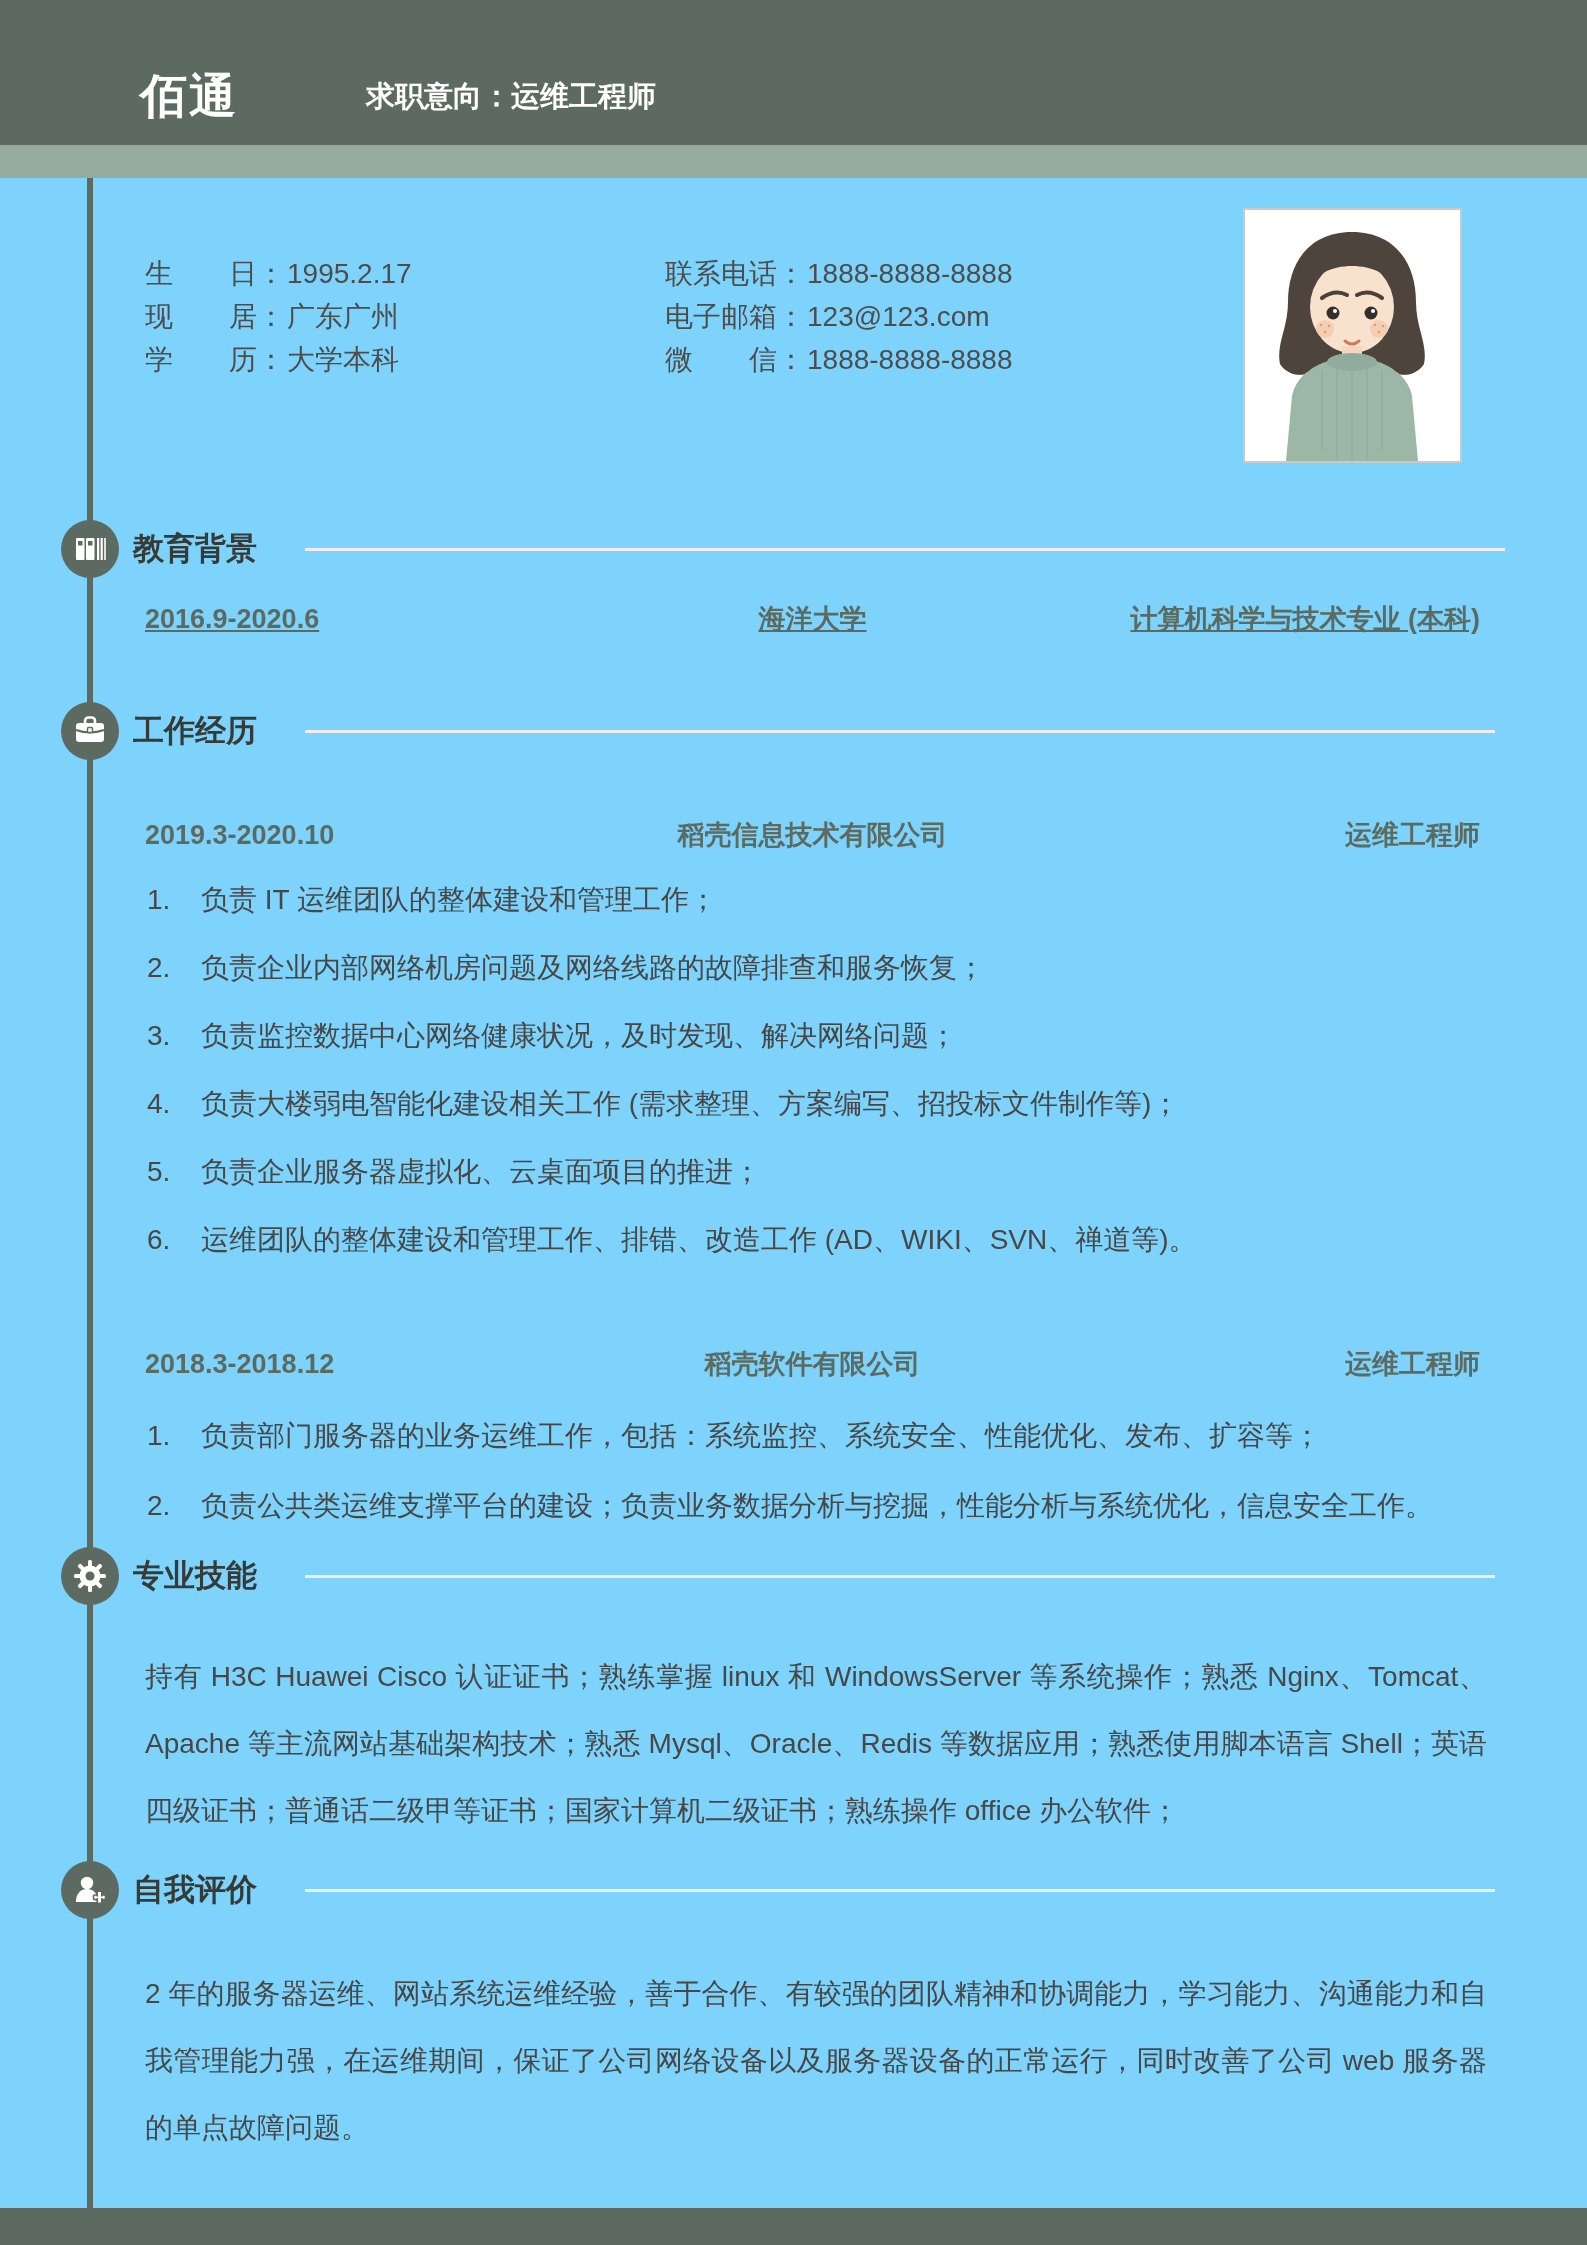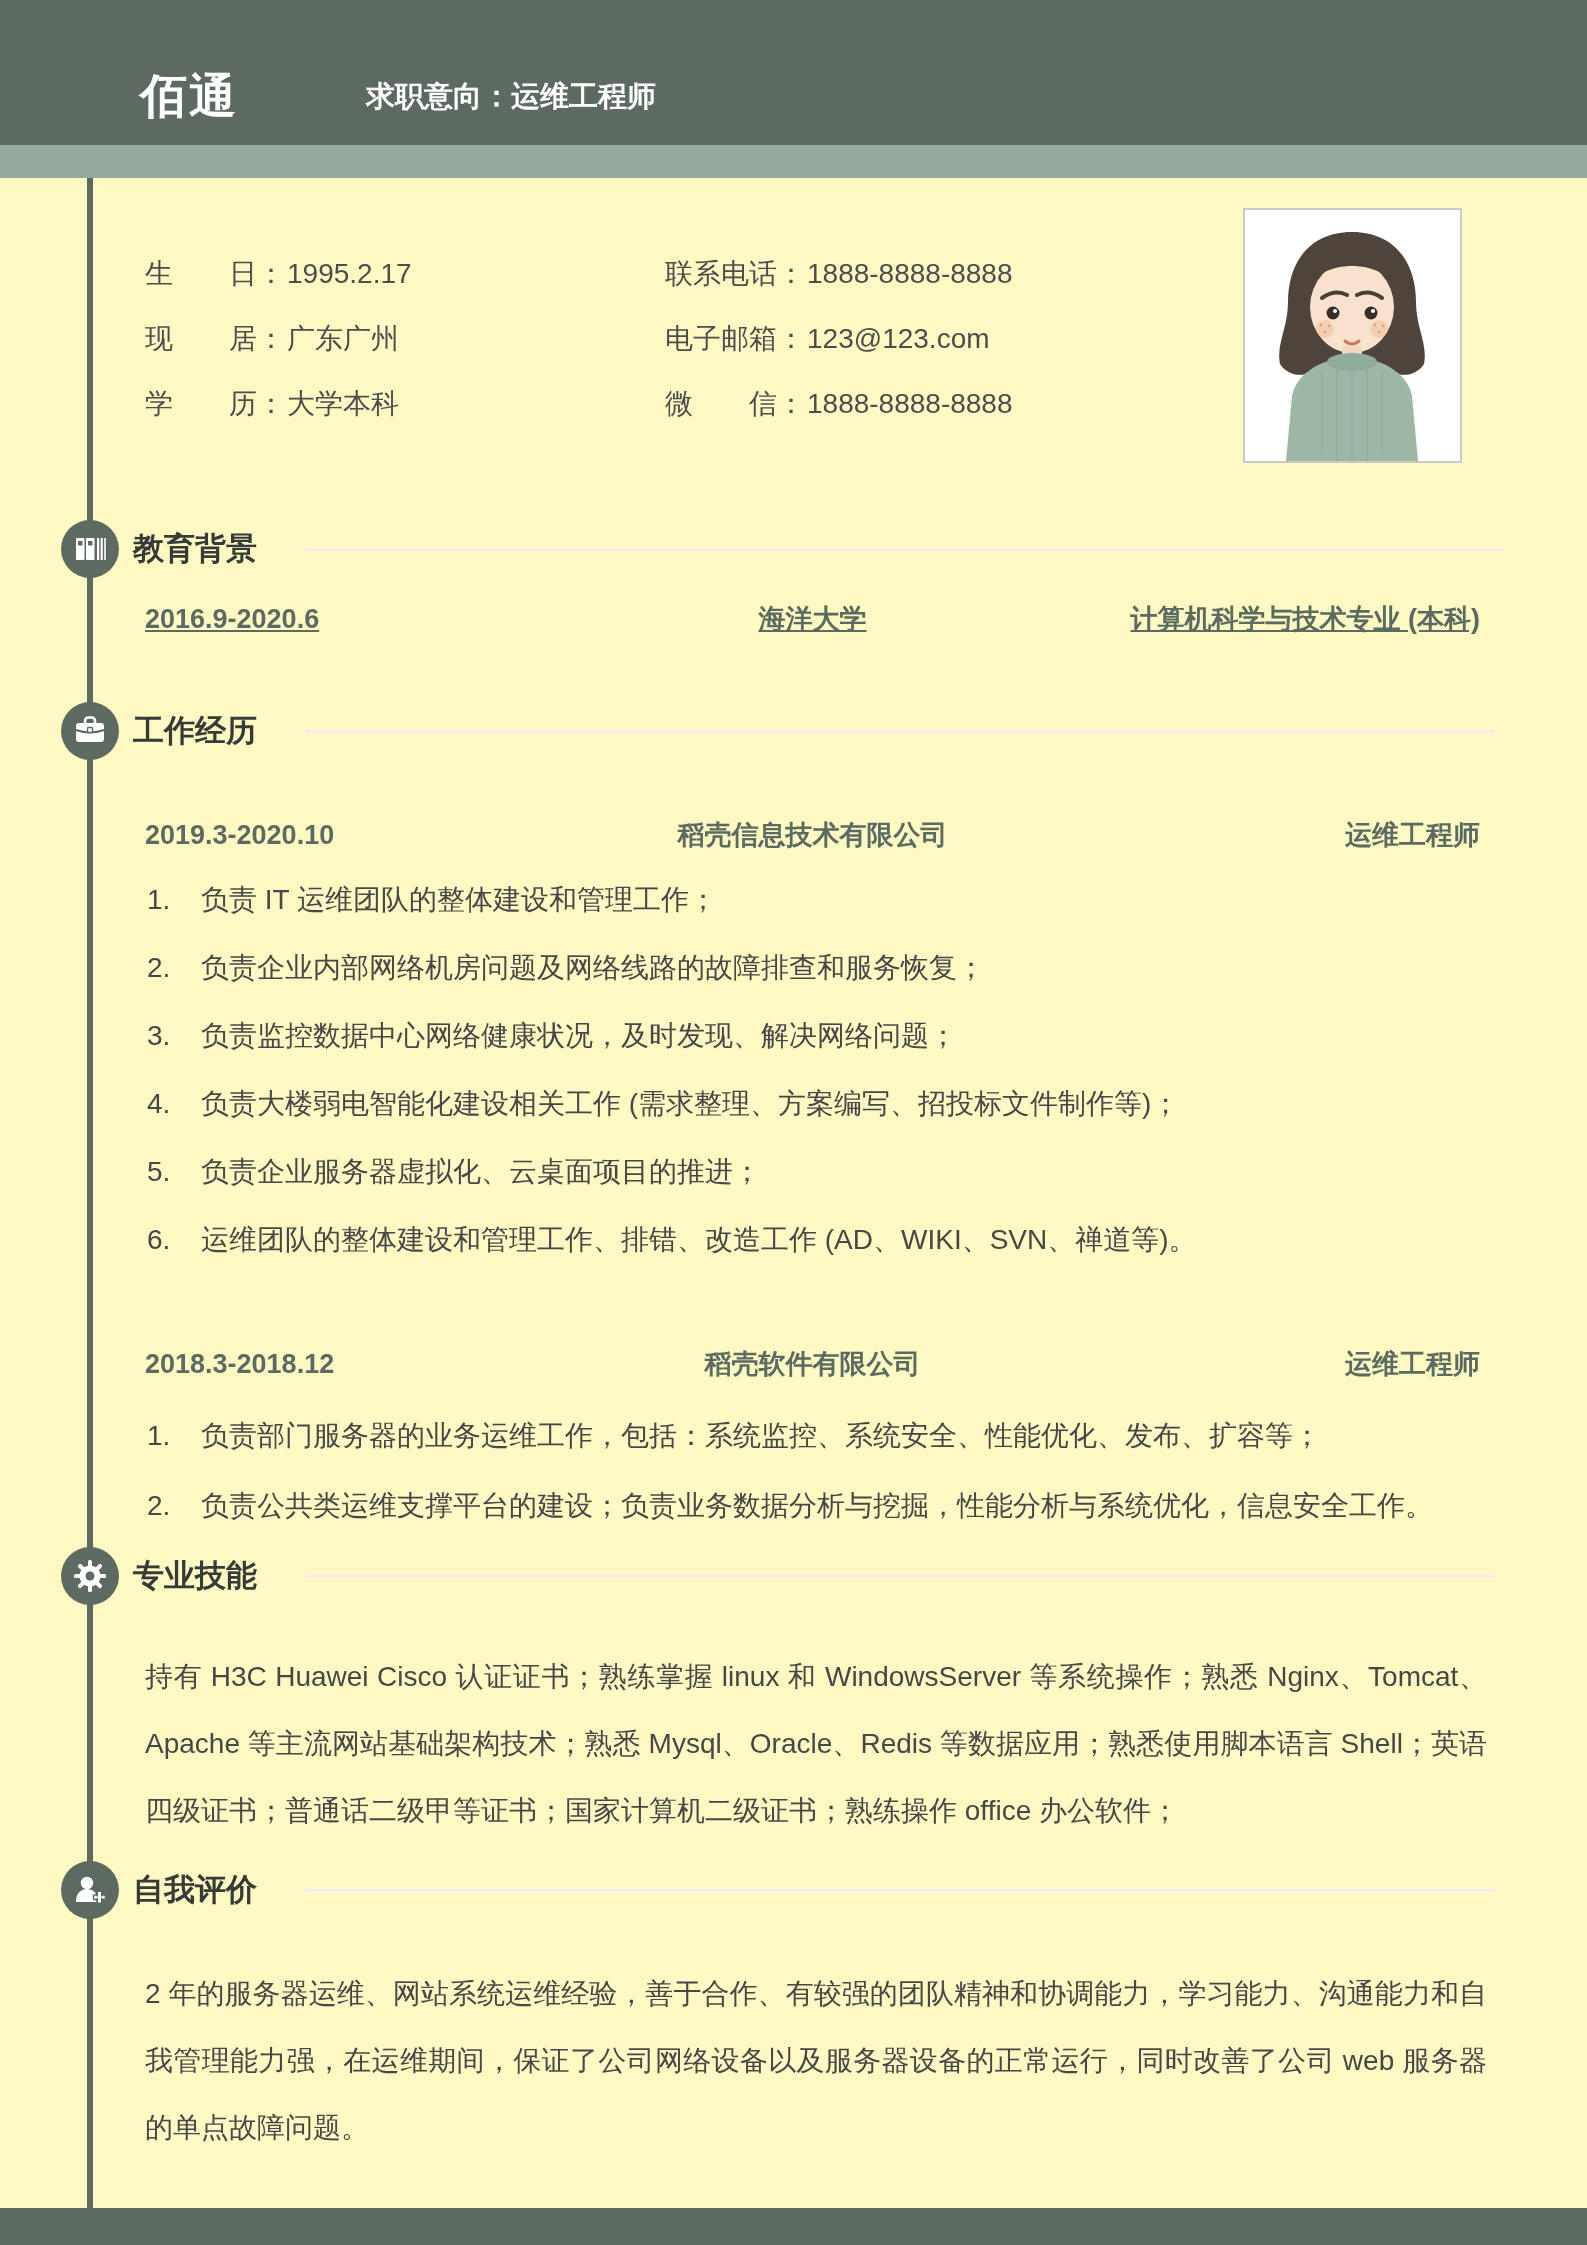--- a/index.html
+++ b/index.html
@@ -1,32 +1,32 @@
 <!DOCTYPE html>
 <html><head>
 <meta charset="utf-8">
 <style>
   html,body{margin:0;padding:0;background:#fff;}
-  .page{position:relative;width:1587px;height:2245px;background:#fef9c3;overflow:hidden;
+  .page{position:relative;width:1587px;height:2245px;background:#7dd3fc;overflow:hidden;
         font-family:"Liberation Sans","DejaVu Sans",sans-serif;color:#474747;}
 
   
   .top-bar{position:absolute;left:0;top:0;width:100%;height:145px;background:#5c6a61;
            display:flex;align-items:flex-end;}
   .name{margin:0 0 26px 140px;font-size:47px;font-weight:bold;color:#ffffff;line-height:1;letter-spacing:2px;}
   .objective{margin:0 0 34px 128px;font-size:29px;font-weight:bold;color:#ffffff;line-height:1;}
   .sub-bar{position:absolute;left:0;top:145px;width:100%;height:33px;background:#95ab9e;}
   .footer-bar{position:absolute;left:0;top:2208px;width:100%;height:37px;background:#5c6a61;}
 
   
   .timeline{position:absolute;left:87px;top:178px;height:2030px;width:6px;background:#5c6a61;}
 
   
   .profile{position:absolute;left:145px;top:252px;display:grid;
-           grid-template-columns:520px auto;row-gap:22px;font-size:28px;color:#4d4d4d;}
+           grid-template-columns:520px auto;font-size:28px;color:#4d4d4d;}
   .field{height:43px;line-height:43px;white-space:nowrap;}
   .field .lbl{color:#4d4d4d;}
   .field .val{margin-left:2px;color:#4d4d4d;}
 
   .photo{position:absolute;left:1243px;top:208px;width:215px;height:251px;background:#fff;
          border:2px solid #c9c9c9;overflow:hidden;}
   .photo svg{display:block;width:100%;height:100%;}
 
   
   .sec{position:absolute;left:0;width:100%;height:58px;}

